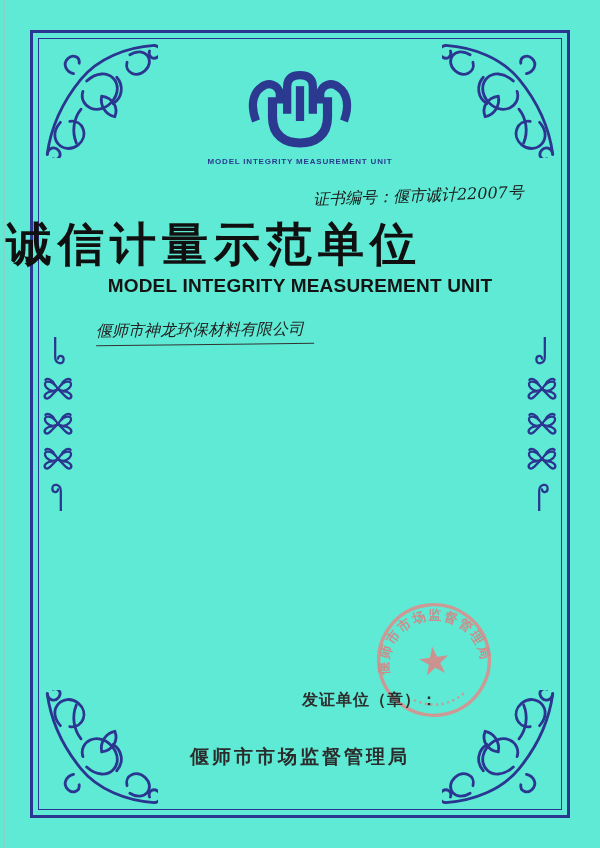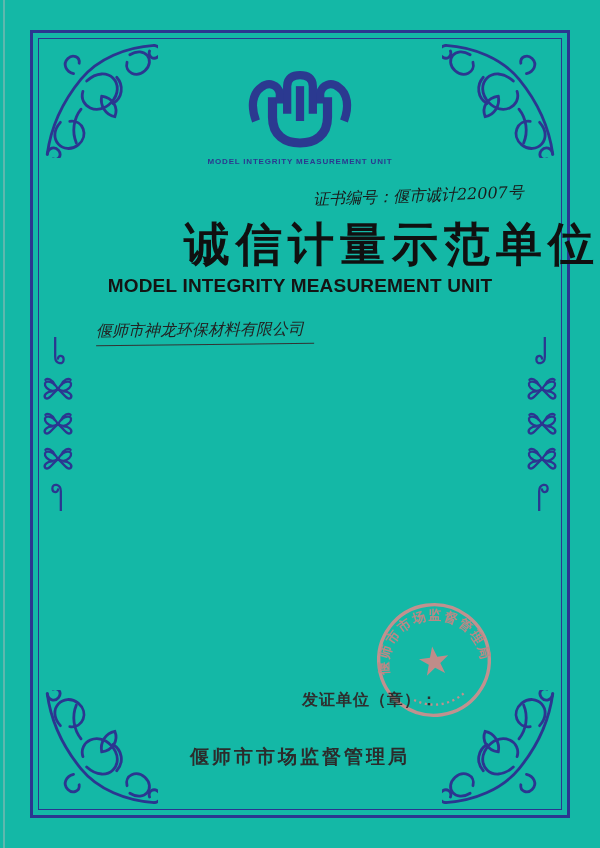--- a/index.html
+++ b/index.html
@@ -1,21 +1,21 @@
 <!DOCTYPE html>
 <html><head>
 <meta charset="utf-8">
 <style>
   * { box-sizing: border-box; margin: 0; padding: 0; }
   html,body { background:#e9e9e9; }
   .page {
     position: relative;
     width: 600px; height: 848px;
     margin: 0 auto;
-    background: #14b8a6;
+    background: #5eead4;
     overflow: hidden;
     font-family: "Liberation Sans", sans-serif;
     color: #222;
   }
   .scan-line { position:absolute; left:3px; top:0; width:2px; height:100%; background:#b9b9b9; opacity:.45; }
   .frame-outer { position:absolute; inset:30px; border:3px solid #2b3690; }
   .frame-inner { position:absolute; inset:38px; border:1px solid #2b3690; }
   .corner { position:absolute; width:122px; height:122px; }
   .corner.tl { left:36px; top:36px; }
   .corner.tr { right:36px; top:36px; transform:scaleX(-1); }
@@ -33,21 +33,21 @@
     position:absolute; top:157px; width:100%; text-align:center;
     font-size:8px; font-weight:bold; color:#2b3990; letter-spacing:.8px;
   }
   .cert-no {
     position:absolute; top:186px; right:76px;
     font-family:"DejaVu Serif", cursive; font-style:italic;
     font-size:16px; color:#1a1a1a; transform:rotate(-2deg);
     white-space:nowrap;
   }
   .title-cn {
-    position:absolute; top:214px; left:0; width:100%; text-align:right;
+    position:absolute; top:214px; left:0; width:100%; text-align:left;
     font-family:"DejaVu Serif", serif; font-weight:900;
     font-size:46px; letter-spacing:6px; color:#101010; text-indent:6px;
   }
   .title-en {
     position:absolute; top:275px; left:0; width:100%; text-align:center;
     font-weight:800; font-size:19px; color:#141414; letter-spacing:.2px;
   }
   .company {
     position:absolute; top:320px; left:96px; width:218px;
     font-family:"DejaVu Serif", cursive; font-style:italic;

